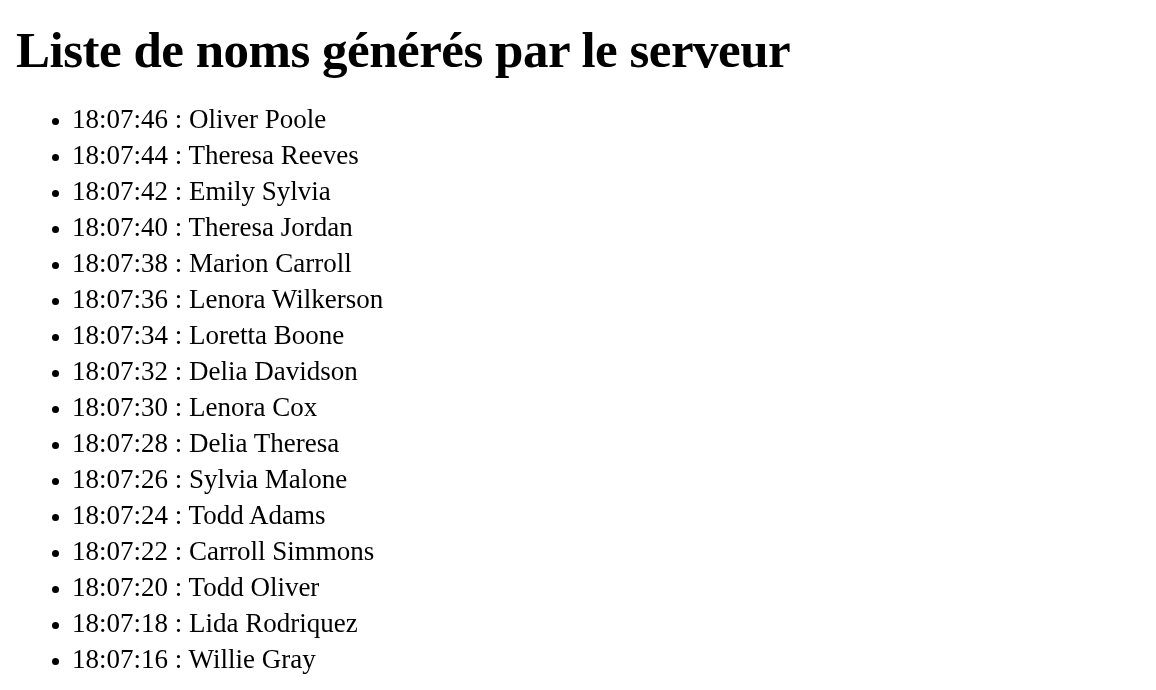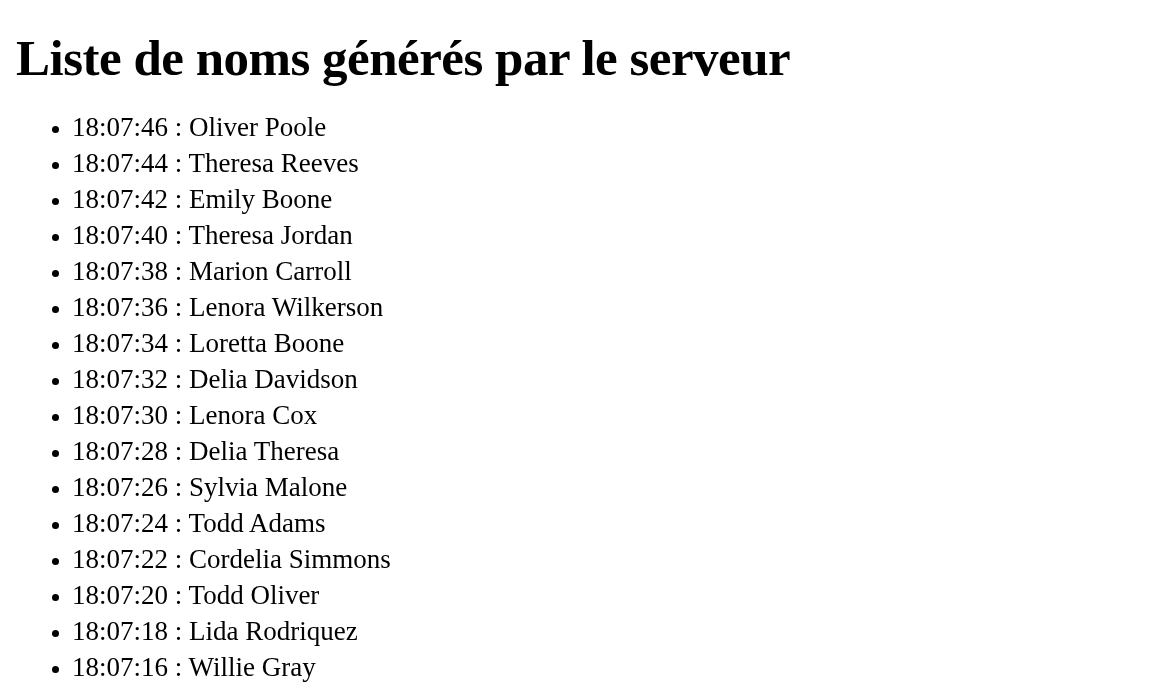--- a/index.html
+++ b/index.html
@@ -16,21 +16,21 @@
   }
   .page {
     padding: 8px 16px 0 16px;
     box-sizing: border-box;
   }
   h1.page-title {
     font-family: "Liberation Serif", "DejaVu Serif", serif;
     font-size: 51px;
     font-weight: bold;
     line-height: 1.12;
-    margin: 22px 0 22px 0;
+    margin: 14px 0 22px 0;
     letter-spacing: -0.5px;
   }
   ul.name-list {
     margin: 0;
     padding-left: 56px;
     list-style-type: disc;
   }
   ul.name-list li {
     font-size: 27px;
     line-height: 36px;
@@ -46,28 +46,28 @@
   }
 </style>
 </head>
 <body>
 
 <div class="page">
   <h1 class="page-title">Liste de noms générés par le serveur</h1>
   <ul class="name-list">
       <li><span class="entry-time">18:07:46</span><span class="entry-sep"> : </span><span class="entry-name">Oliver Poole</span></li>
       <li><span class="entry-time">18:07:44</span><span class="entry-sep"> : </span><span class="entry-name">Theresa Reeves</span></li>
-      <li><span class="entry-time">18:07:42</span><span class="entry-sep"> : </span><span class="entry-name">Emily Boone</span></li>
+      <li><span class="entry-time">18:07:42</span><span class="entry-sep"> : </span><span class="entry-name">Emily Sylvia</span></li>
       <li><span class="entry-time">18:07:40</span><span class="entry-sep"> : </span><span class="entry-name">Theresa Jordan</span></li>
       <li><span class="entry-time">18:07:38</span><span class="entry-sep"> : </span><span class="entry-name">Marion Carroll</span></li>
       <li><span class="entry-time">18:07:36</span><span class="entry-sep"> : </span><span class="entry-name">Lenora Wilkerson</span></li>
       <li><span class="entry-time">18:07:34</span><span class="entry-sep"> : </span><span class="entry-name">Loretta Boone</span></li>
       <li><span class="entry-time">18:07:32</span><span class="entry-sep"> : </span><span class="entry-name">Delia Davidson</span></li>
       <li><span class="entry-time">18:07:30</span><span class="entry-sep"> : </span><span class="entry-name">Lenora Cox</span></li>
       <li><span class="entry-time">18:07:28</span><span class="entry-sep"> : </span><span class="entry-name">Delia Theresa</span></li>
       <li><span class="entry-time">18:07:26</span><span class="entry-sep"> : </span><span class="entry-name">Sylvia Malone</span></li>
       <li><span class="entry-time">18:07:24</span><span class="entry-sep"> : </span><span class="entry-name">Todd Adams</span></li>
-      <li><span class="entry-time">18:07:22</span><span class="entry-sep"> : </span><span class="entry-name">Cordelia Simmons</span></li>
+      <li><span class="entry-time">18:07:22</span><span class="entry-sep"> : </span><span class="entry-name">Carroll Simmons</span></li>
       <li><span class="entry-time">18:07:20</span><span class="entry-sep"> : </span><span class="entry-name">Todd Oliver</span></li>
       <li><span class="entry-time">18:07:18</span><span class="entry-sep"> : </span><span class="entry-name">Lida Rodriquez</span></li>
       <li><span class="entry-time">18:07:16</span><span class="entry-sep"> : </span><span class="entry-name">Willie Gray</span></li>
     </ul>
 </div>
 
 </body></html>

